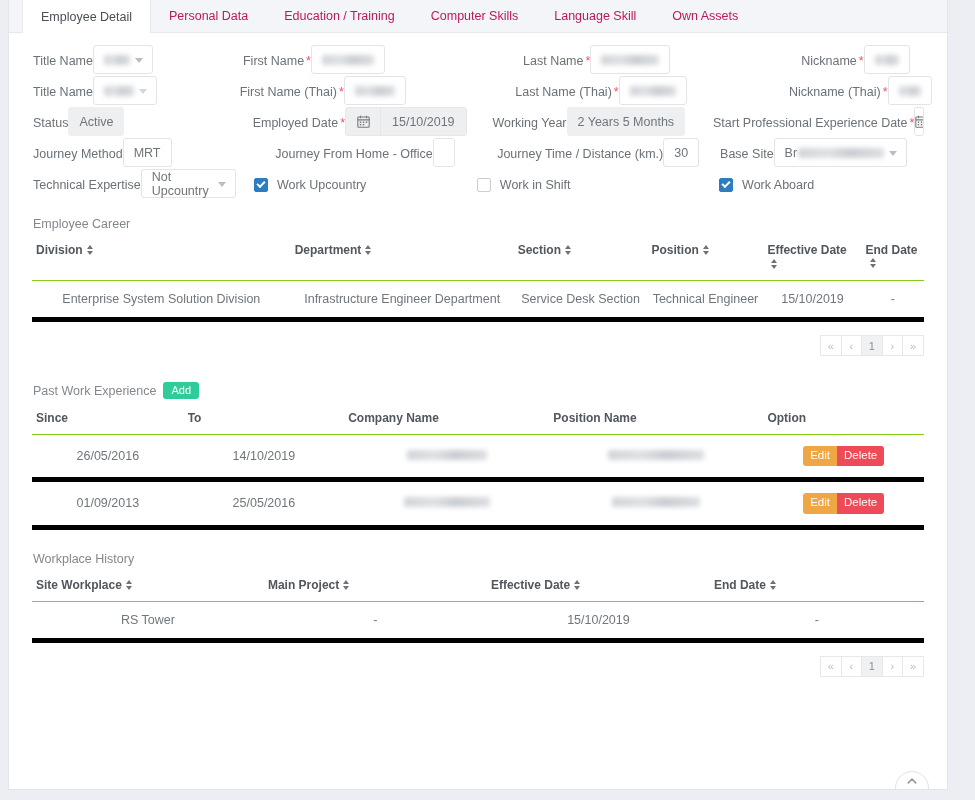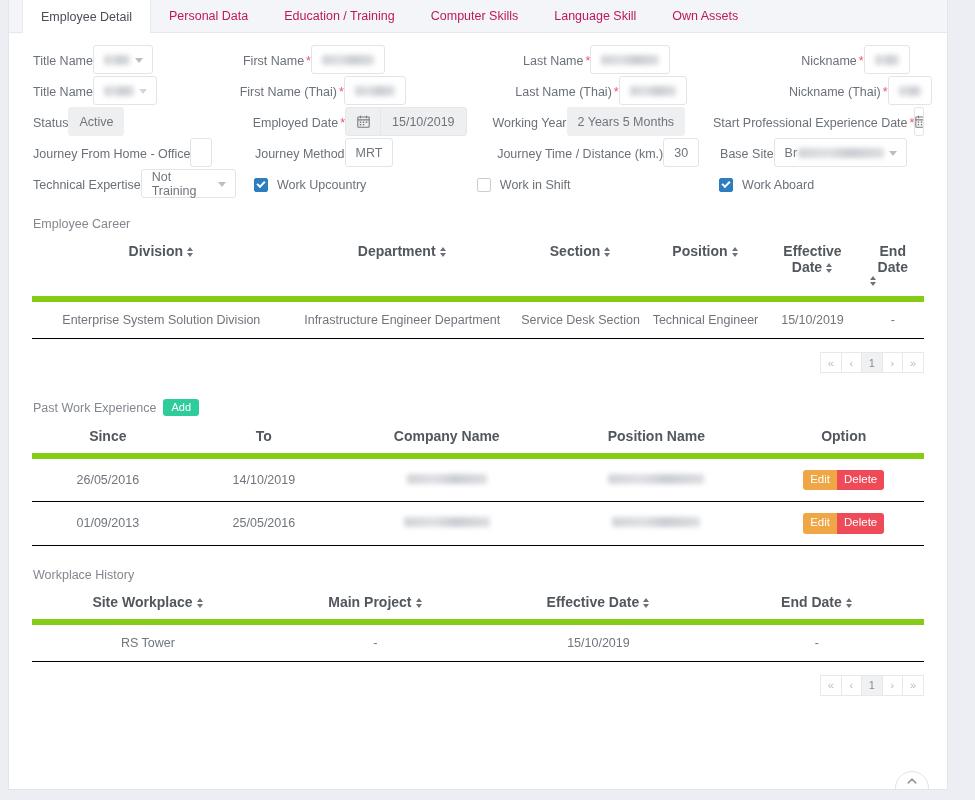--- a/index.html
+++ b/index.html
@@ -141,28 +141,28 @@
     display: flex; align-items: center; gap: 7px;
   }
   .addbtn {
     background: #2ecc9b; color: #fff; font-size: 11px;
     padding: 2px 8px 3px; border-radius: 3px; cursor: pointer; line-height: 1.1;
   }
 
   
   table.grid { width: 100%; border-collapse: collapse; table-layout: fixed; }
   table.grid th {
-    font-size: 14px; color: #52575e; font-weight: bold;
-    padding: 6px 4px 9px; text-align: center;
-    border-bottom: 6px solid #84cc16;
+    font-size: 12px; color: #52575e; font-weight: bold;
+    padding: 6px 4px 9px; text-align: left;
+    border-bottom: 1px solid #84cc16;
     vertical-align: top;
   }
   table.grid td {
     font-size: 12.5px; color: #70767d; padding: 11px 4px;
-    text-align: center; border-bottom: 1px solid #000000;
+    text-align: center; border-bottom: 5px solid #000000;
   }
   .sorticon {
     display: inline-block; margin-left: 4px; position: relative;
     width: 7px; height: 12px; vertical-align: -2px;
   }
   .sorticon::before, .sorticon::after {
     content: ""; position: absolute; left: 0;
     border-left: 3.5px solid transparent; border-right: 3.5px solid transparent;
   }
   .sorticon::before { top: 1px; border-bottom: 4px solid #6d7278; }
@@ -327,47 +327,47 @@
                 <rect x="3.4" y="11" width="1.8" height="1.8" fill="#75787d"></rect>
                 <rect x="7.1" y="11" width="1.8" height="1.8" fill="#75787d"></rect>
               </svg>
           </span>
           <span class="datetxt">15/10/2019</span>
         </div>
       </div>
     </div>
 
     <div class="frow">
+      <div class="fcell w232">
+        <div class="flabel">Journey Method</div>
+        <div class="fin">MRT</div>
+      </div>
       <div class="fcell w211">
         <div class="flabel">Journey From Home - Office</div>
         <div class="fin"></div>
-      </div>
-      <div class="fcell w232">
-        <div class="flabel">Journey Method</div>
-        <div class="fin">MRT</div>
       </div>
       <div class="fcell w212">
         <div class="flabel">Journey Time / Distance (km.)</div>
         <div class="fin">30</div>
       </div>
       <div class="fcell w212">
         <div class="flabel">Base Site</div>
         <div class="fin sel">
           <span>Br</span>
           <span class="blur" style="width:86px;margin-left:1px"></span>
           <span class="caret"></span>
         </div>
       </div>
     </div>
 
     <div class="frow">
       <div class="fcell w211">
         <div class="flabel">Technical Expertise</div>
         <div class="fin sel">
-          <span>Not Training</span>
+          <span>Not Upcountry</span>
           <span class="caret"></span>
         </div>
       </div>
       <div class="fcell w212 cbrow">
         <div class="cbwrap">
           <span class="cbox on"></span>
           <span class="cblabel">Work Upcountry</span>
         </div>
       </div>
       <div class="fcell w232 cbrow">

